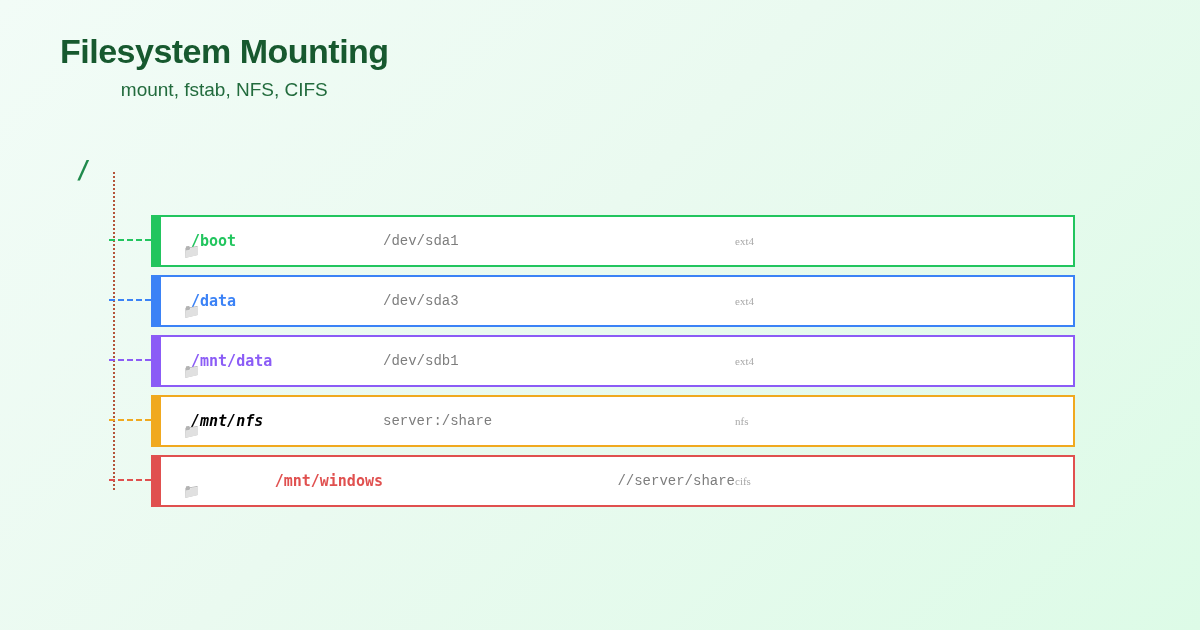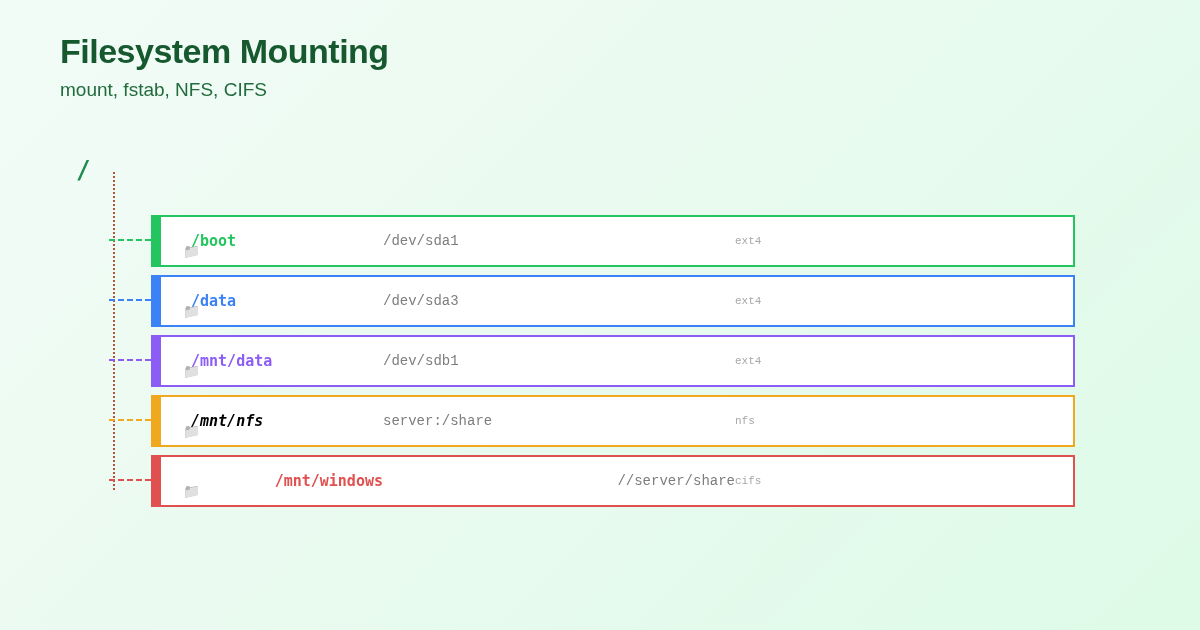--- a/index.html
+++ b/index.html
@@ -25,20 +25,21 @@
     letter-spacing:-0.5px;
     line-height:1.05;
     white-space:nowrap;
   }
 
   .subtitle {
     font-size:19px;
     color:#226b3d;
     margin-top:9px;
     white-space:nowrap;
+    text-align:center;
   }
 
   
   .tree { position:absolute; left:0; top:0; width:1200px; height:630px; }
 
   .root-label {
     position:absolute;
     left:76px; top:158px;
     font-family:"DejaVu Sans Mono", monospace;
     font-size:24px;
@@ -103,21 +104,21 @@
 
   .cell-device {
     font-family:Liberation Mono, monospace;
     font-size:14px;
     color:#7d7d7d;
     width:352px;
     white-space:nowrap;
   }
 
   .cell-fstype {
-    font-family:Liberation Mono, monospace;
+    font-family:Liberation Serif, serif;
     font-size:11px;
     color:#a8a8a8;
     white-space:nowrap;
   }
 
   .folder-icon {
     position:absolute;
     left:22px;
     top:27px;
     font-size:14px;

